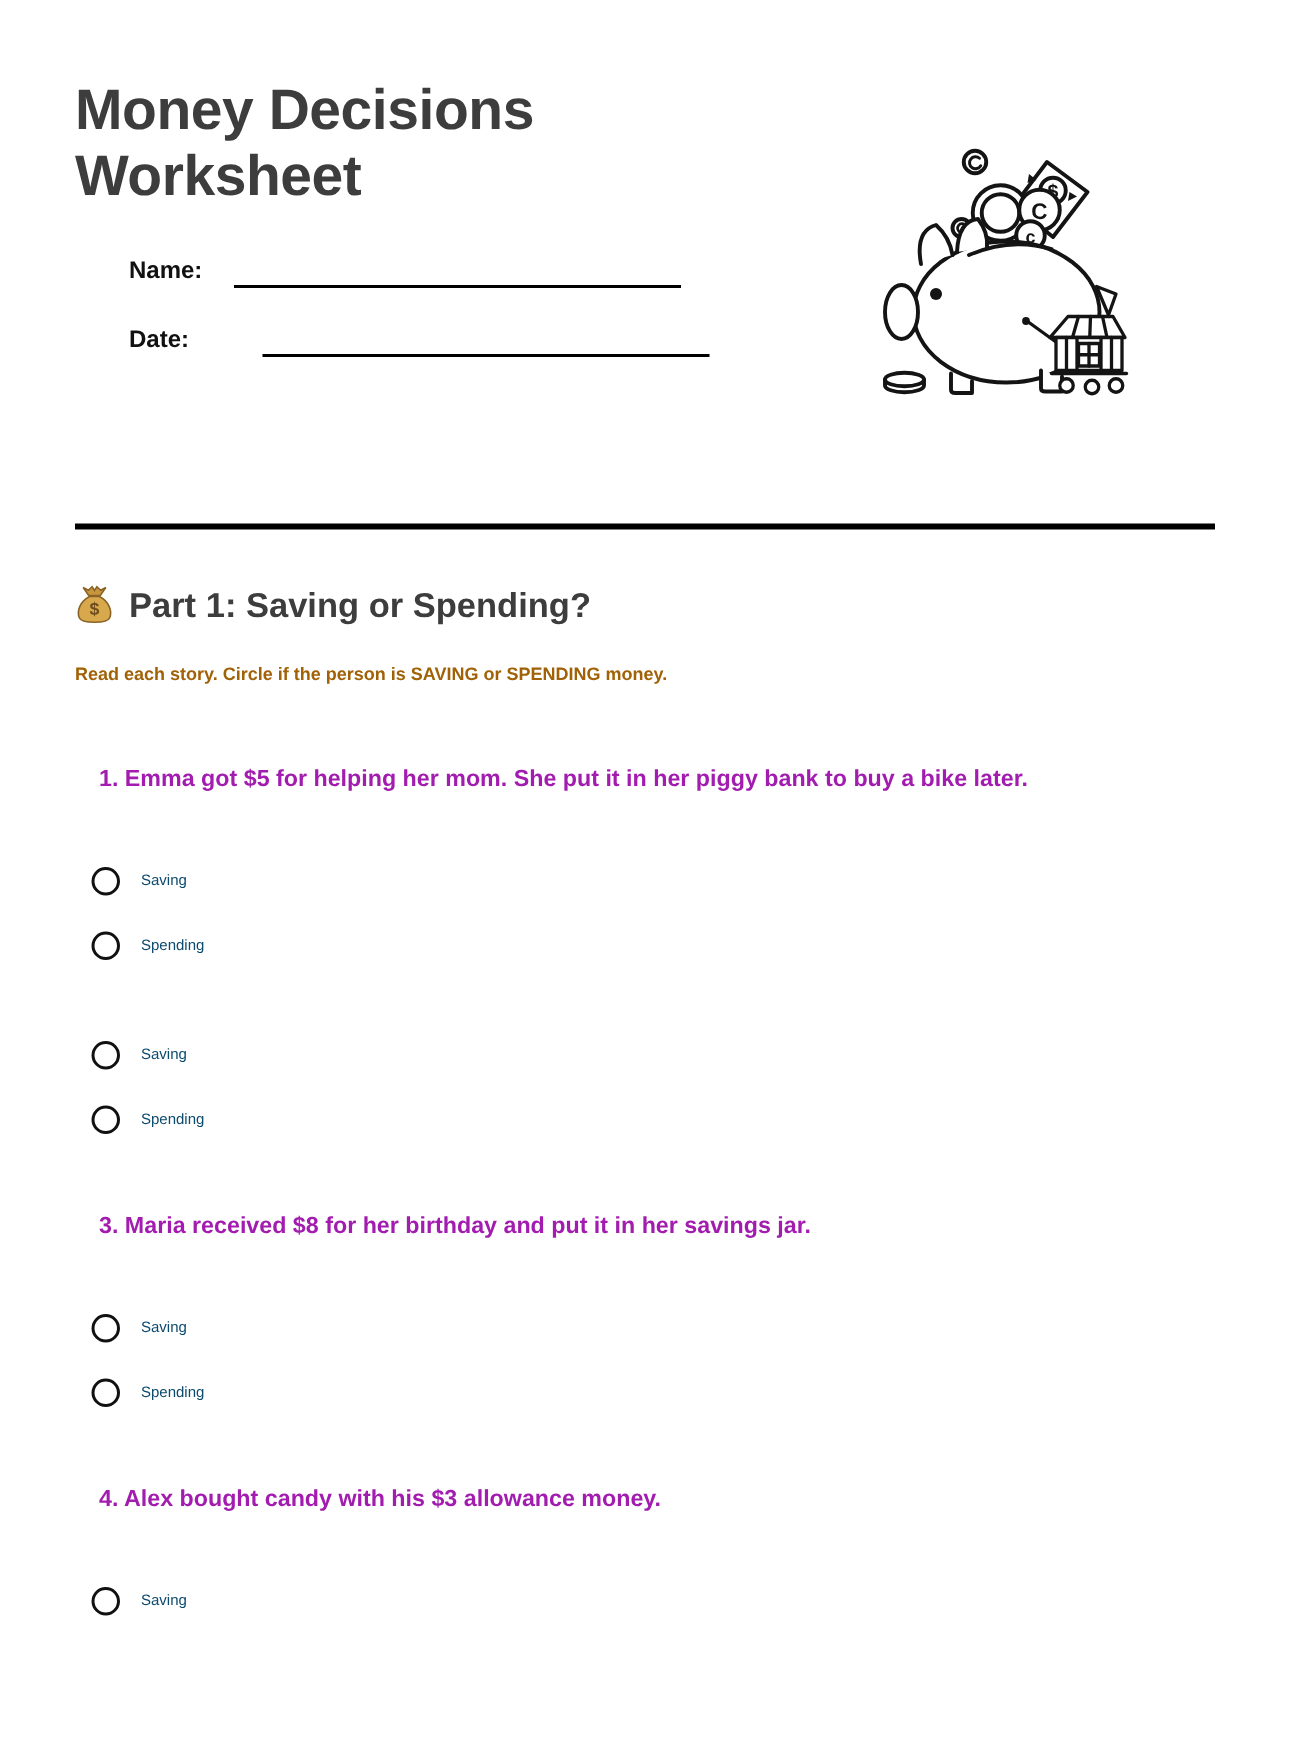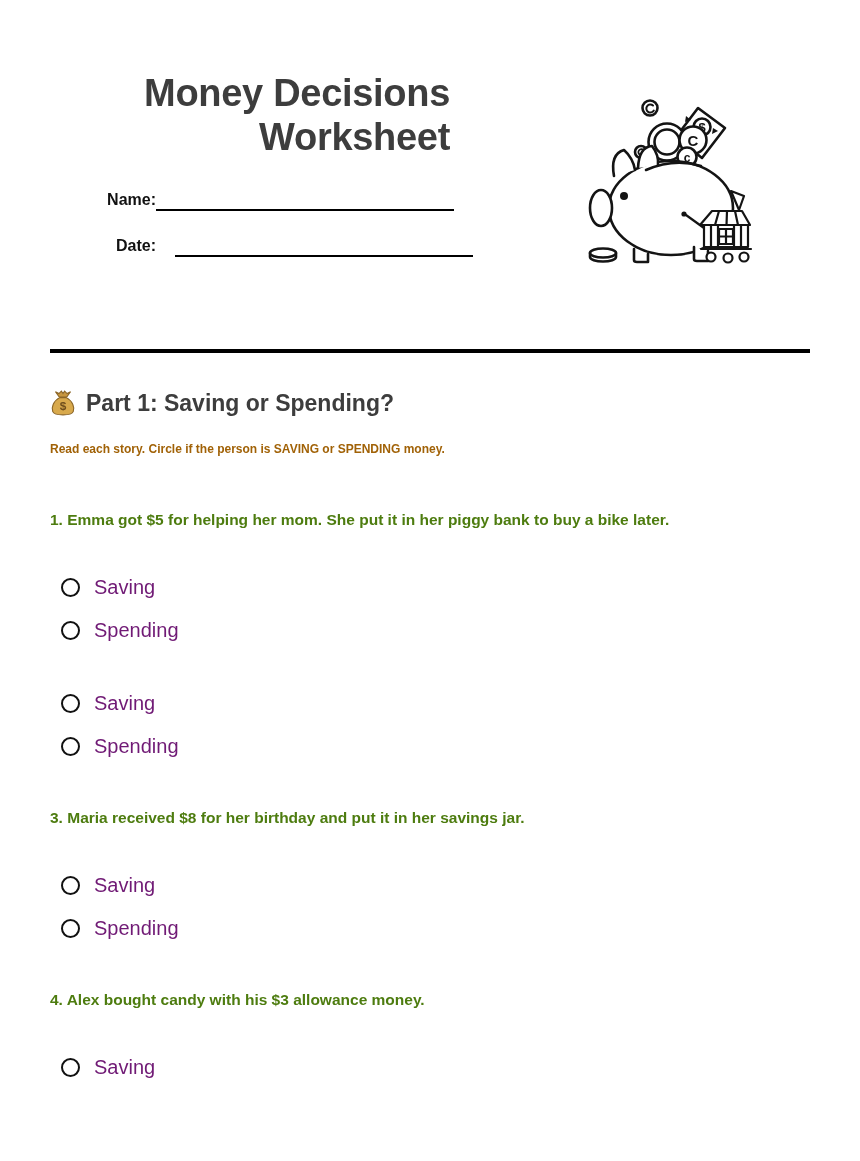--- a/index.html
+++ b/index.html
@@ -8,21 +8,21 @@
     width: 860px; height: 1161px;
     background: #ffffff;
     font-family: "Liberation Sans", sans-serif;
     color: #161616;
     overflow: hidden;
   }
   .page { position: relative; width: 860px; height: 1161px; padding: 0 50px; }
 
   
   .header { position: relative; height: 273px; }
-  .header-left { padding-top: 71px; width: 470px; text-align: right; }
+  .header-left { padding-top: 52px; width: 470px; }
   .title {
     margin: 0; width: 400px;
     font-size: 38px; line-height: 44px; font-weight: 700;
     color: #3d3d3d; letter-spacing: -0.3px;
   }
   .field-row { display: flex; align-items: flex-end; height: 26px; }
   .field-row.name { margin-top: 26px; }
   .field-row.date { margin-top: 20px; gap: 19px; }
   .field-label { font-size: 16px; font-weight: 700; color: #111; width: 70px; line-height: 22px; margin-left: 36px; }
   .write-line {
@@ -39,30 +39,30 @@
   .part-heading {
     display: flex; align-items: center; gap: 10px;
     margin: 35px 0 0 0;
     font-size: 23px; line-height: 30px; font-weight: 700; color: #3d3d3d;
   }
   .part-heading .icon { display: inline-flex; }
   .instructions { margin: 21px 0 0 0; font-size: 12px; line-height: 21px; font-weight: 700; color: #a16207; }
 
   .question { margin-top: 49px; }
   .question:first-of-type { margin-top: 25px; }
-  .q-text { margin: 0; font-size: 15.5px; line-height: 21px; font-weight: 700; color: #4d7c0f; }
+  .q-text { margin: 16px; font-size: 15.5px; line-height: 21px; font-weight: 700; color: #a21caf; }
   .options { margin: 45px 0 0 11px; }
   .option { display: flex; align-items: center; height: 24px; margin-bottom: 19px; cursor: pointer; }
   .option:last-child { margin-bottom: 0; }
   .radio {
     width: 19px; height: 19px; flex: 0 0 19px;
     border: 2.5px solid #111; border-radius: 50%;
     background: #fff;
   }
-  .option-label { margin-left: 14px; font-size: 20px; font-weight: 400; color: #701a75; }
+  .option-label { margin-left: 14px; font-size: 10px; font-weight: 400; color: #0c4a6e; }
 
   svg text { font-family: "Liberation Sans", sans-serif; }
 </style>
 </head>
 <body>
 
 <div class="page">
 
   <div class="header">
     <div class="header-left">

